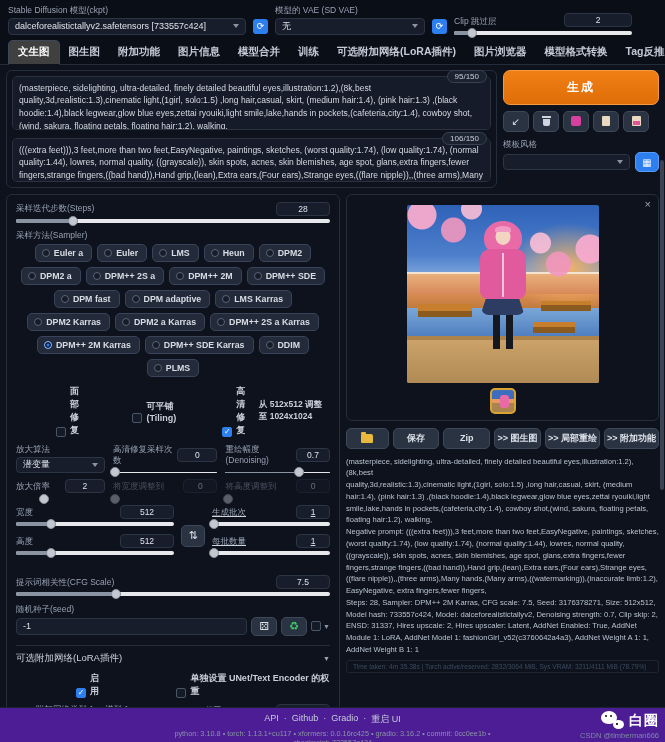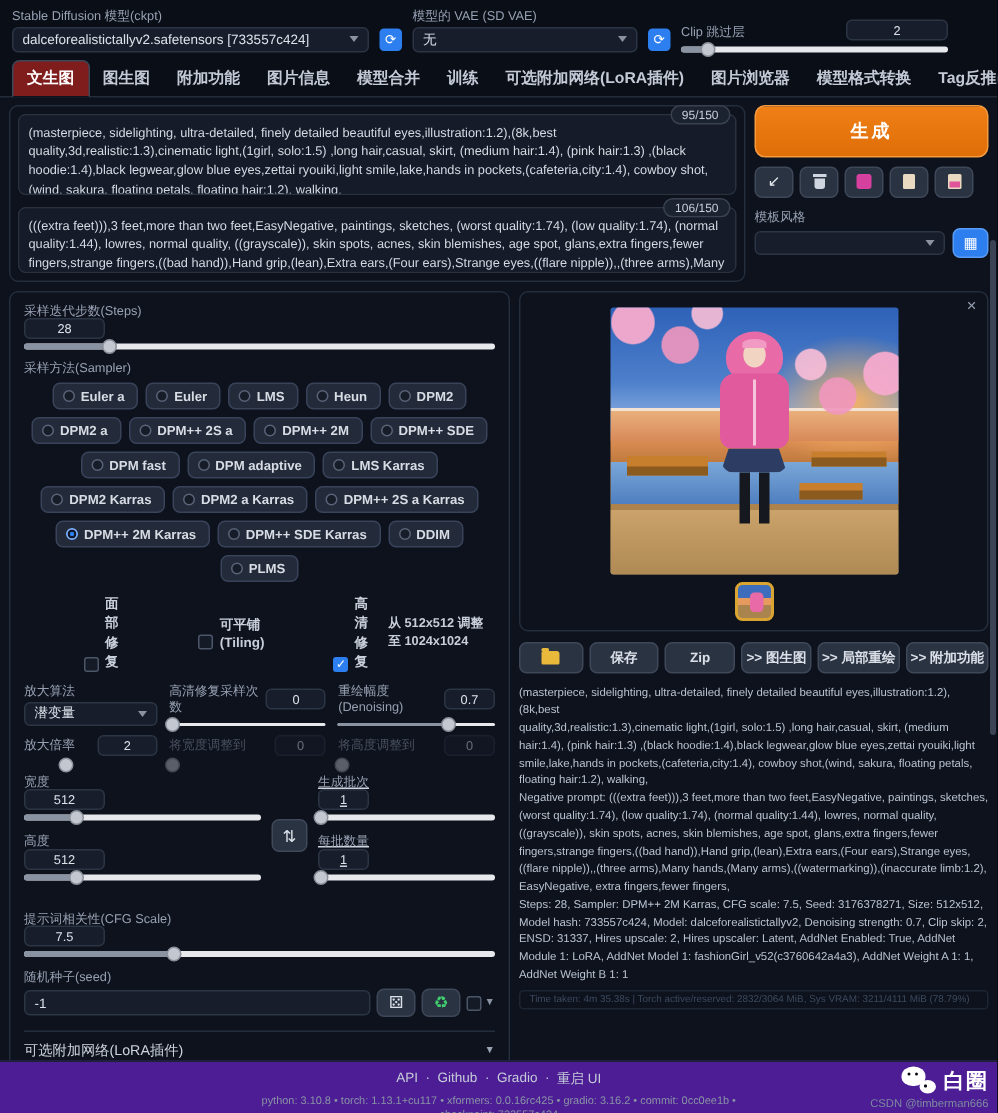--- a/index.html
+++ b/index.html
@@ -19,21 +19,21 @@
 .topbar{display:flex;align-items:flex-end;gap:7px;padding:5px 8px 6px;background:#0a0e17;}
 .tb-group{display:flex;flex-direction:column;gap:2px;}
 .icon-btn-blue{width:15px;height:15px;border-radius:3px;background:#2d7ff0;color:#fff;font-size:9px;display:flex;align-items:center;justify-content:center;flex:none;margin-bottom:1px;}
 .tb-clip{width:178px;}
 .tb-clip .head{display:flex;align-items:flex-end;}
 .tb-clip .numbox{margin-left:auto;min-width:68px;}
 .tb-clip .slider{margin-top:4px;}
 
 .tabs{display:flex;align-items:flex-end;padding:2px 8px 0;border-bottom:1px solid #242c3a;height:24px;background:#0a0e17;}
 .tab{padding:4px 9px 5px;font-size:10.5px;font-weight:bold;color:#c3cad6;white-space:nowrap;}
-.tab.active{border:1px solid #3d4758;border-bottom:1px solid #0d121d;border-radius:5px 5px 0 0;color:#fff;position:relative;top:1px;background:#7f1d1d;}
+.tab.active{border:1px solid #3d4758;border-bottom:1px solid #0d121d;border-radius:5px 5px 0 0;color:#fff;position:relative;top:1px;background:#404040;}
 
 .main{padding:5px 6px 0;}
 .row1{display:flex;gap:6px;}
 .prompts{flex:1;border:1px solid #242d3c;border-radius:6px;padding:5px;display:flex;flex-direction:column;gap:8px;}
 .ta-wrap{position:relative;}
 .counter{position:absolute;top:-6px;right:4px;background:#1b2230;border:1px solid #3a4150;border-radius:8px;padding:1px 7px;font-size:8px;color:#c9cfd9;z-index:2;}
 textarea.prompt{width:100%;background:#151b28;border:1px solid #2a3240;border-radius:5px;color:#d5dae3;font-size:8.5px;line-height:1.5;padding:5px 6px;resize:none;display:block;}
 .gen-col{width:156px;display:flex;flex-direction:column;}
 .btn-generate{height:35px;background:linear-gradient(180deg,#f07f16,#e06e08);border:1px solid #f59a3e;border-radius:7px;color:#fff;font-weight:bold;font-size:12px;display:flex;align-items:center;justify-content:center;letter-spacing:2px;}
 .tool-row{display:flex;gap:4px;margin-top:6px;}
@@ -46,21 +46,21 @@
 .glyph-trash::before{content:"";position:absolute;top:0;left:0;right:0;height:2px;background:#cfd5de;}
 .glyph-trash::after{content:"";position:absolute;top:3px;left:1px;right:1px;bottom:0;background:#cfd5de;border-radius:0 0 2px 2px;}
 .styles-block{margin-top:7px;}
 .styles-row{display:flex;gap:5px;margin-top:3px;align-items:center;}
 .styles-row .select{flex:1;height:16px;}
 .btn-blue-sm{width:24px;height:20px;border-radius:5px;background:#2d7ff0;border:1px solid #5a9cf5;color:#fff;display:flex;align-items:center;justify-content:center;font-size:10px;}
 .row2{display:flex;gap:6px;margin-top:6px;}
 .params{width:334px;border:1px solid #242d3c;border-radius:6px;padding:7px 9px;}
 .outcol{flex:1;display:flex;flex-direction:column;}
 
-.sl-head{display:flex;align-items:flex-start;justify-content:space-between;margin-bottom:3px;flex-direction:column;}
+.sl-head{display:flex;align-items:center;justify-content:space-between;margin-bottom:3px;}
 .sampler-lbl{margin:7px 0 4px;}
 .pills{display:flex;flex-wrap:wrap;gap:5px 5px;justify-content:center;}
 .pill{display:flex;align-items:center;gap:4px;background:#232b3a;border:1px solid #39435a;border-radius:5px;padding:3px 8px 3px 6px;font-size:8.8px;font-weight:bold;color:#d8dce4;}
 .pill .dot{width:8px;height:8px;border-radius:50%;border:1px solid #5a6478;background:#161c28;flex:none;}
 .pill.on .dot{background:#2d7ff0;border-color:#7fb0f7;box-shadow:inset 0 0 0 1.5px #0e1420;}
 .toggles{display:flex;align-items:center;gap:6px;margin:8px 0 7px;flex-wrap:nowrap;}
 .tgl{display:flex;align-items:flex-end;gap:4px;font-size:9px;font-weight:bold;color:#c9cfda;padding-left:40px;}
 .hires-note{font-size:8.5px;font-weight:bold;color:#c9cfda;}
 .grid3{display:flex;gap:8px;margin-bottom:6px;}
 .g-col{display:flex;flex-direction:column;flex:1;min-width:0;}

